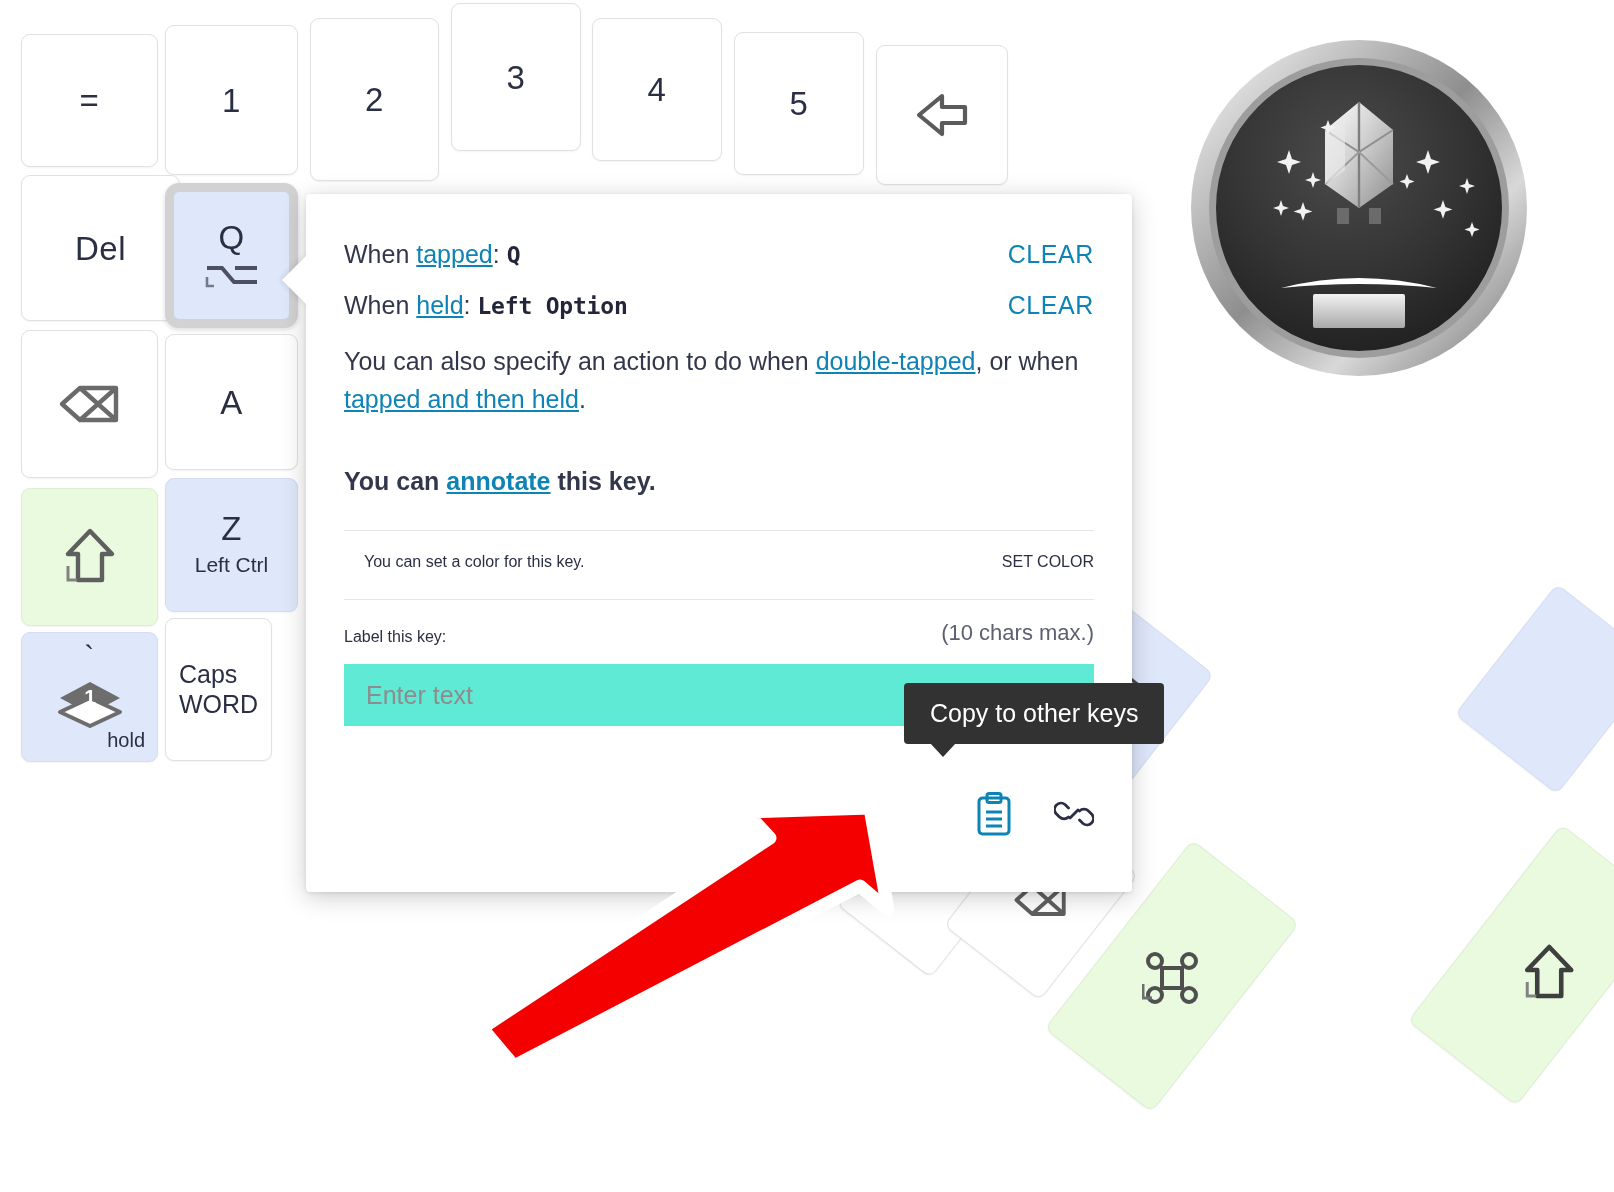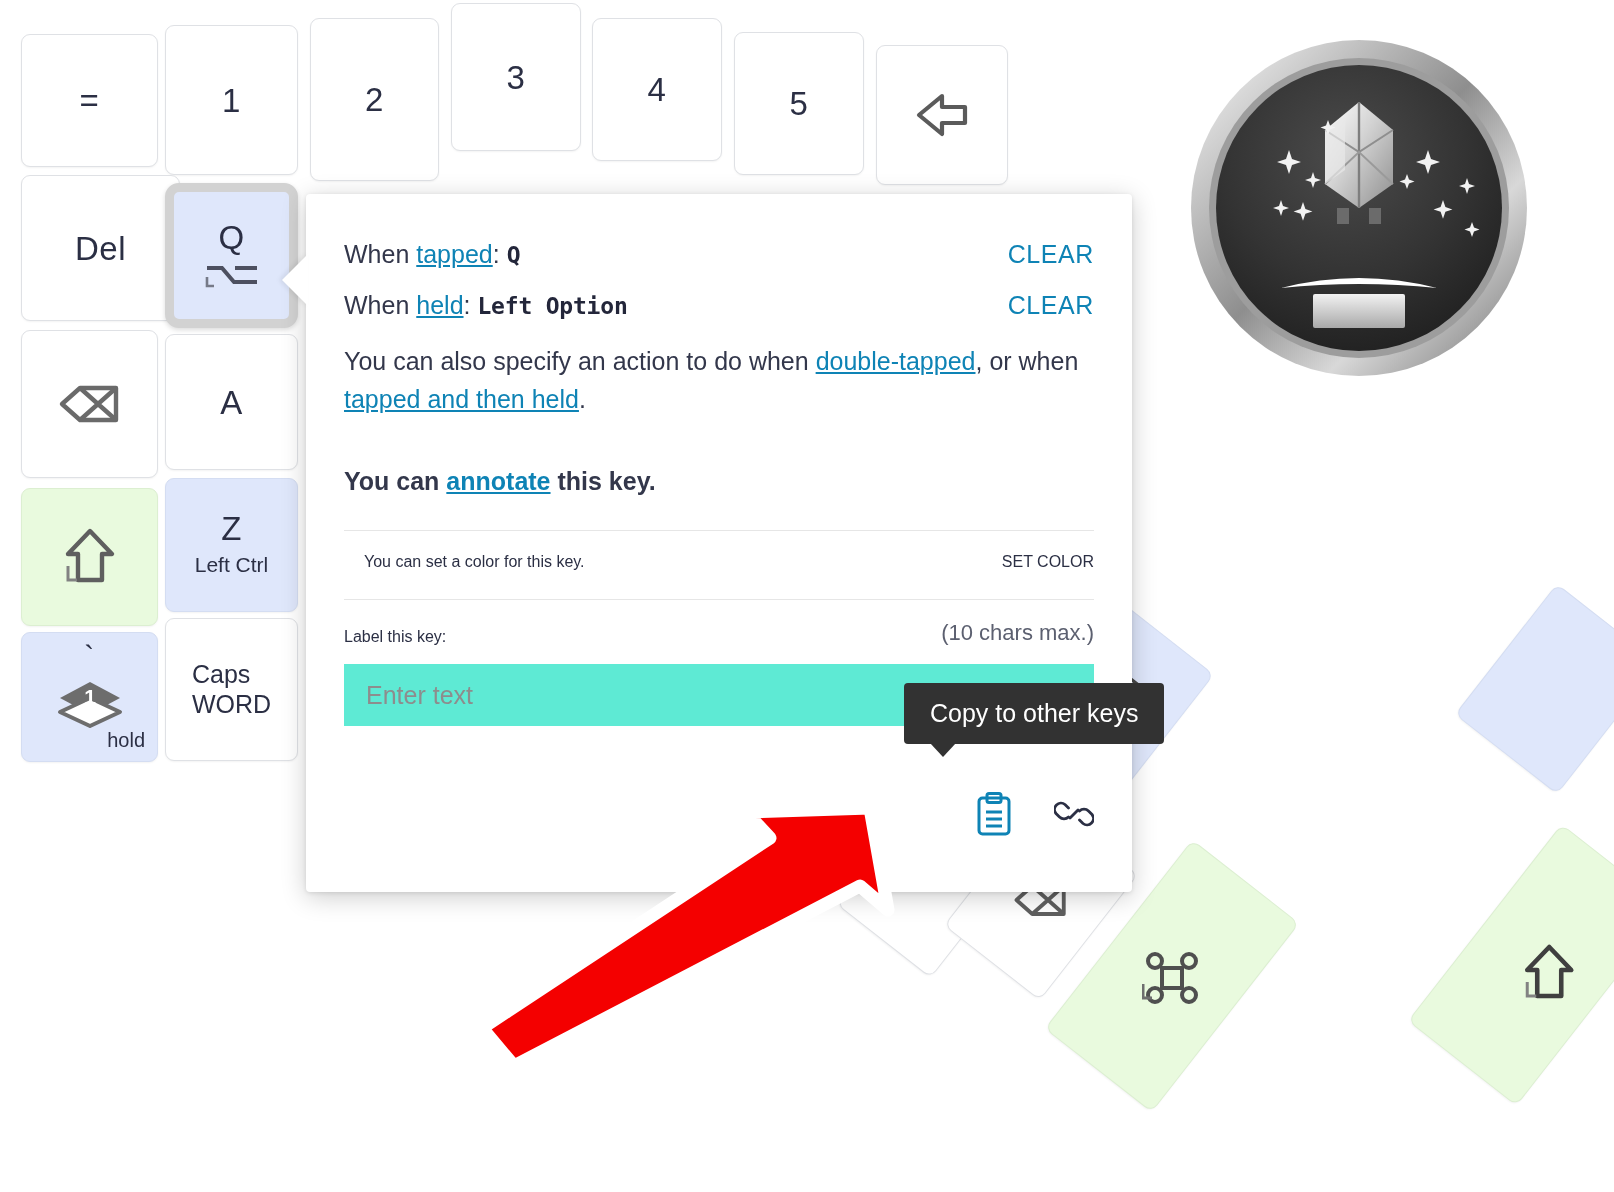--- a/index.html
+++ b/index.html
@@ -201,21 +201,21 @@
     <span style="margin-top:12px;">
       <svg width="72" height="52" viewBox="0 0 72 52">
         <path d="M36 4 L66 20 L36 36 L6 20 Z" fill="#6d6d6d"></path>
         <path d="M36 20 L66 34 L36 48 L6 34 Z" fill="#fff" stroke="#6d6d6d" stroke-width="4" stroke-linejoin="round"></path>
         <text x="36" y="26" text-anchor="middle" font-family="Liberation Sans, sans-serif" font-size="21" font-weight="700" fill="#ffffff">1</text>
       </svg>
     </span>
     <span class="sub" style="position:absolute;right:12px;bottom:8px;font-size:20px;">hold</span>
   </div>
 
-  <div class="key" style="left:165px;top:618px;width:133px;height:143px;">
+  <div class="key" style="left:165px;top:618px;width:107px;height:143px;">
     <span class="sub" style="font-size:25px;white-space:pre-line;">Caps
 WORD</span>
   </div>
 
   <div class="key blue" style="left:1062px;top:622px;width:118px;height:152px;transform:rotate(38deg);z-index:5;">
     <span>
       <svg width="54" height="54" viewBox="0 0 54 54">
         <path d="M12 6 H34 L44 16 V48 H12 Z" fill="none" stroke="#4a4a4a" stroke-width="3.4" stroke-linejoin="round"></path>
         <path d="M18 20 H36 M18 27 H36 M18 34 H36 M18 41 H30" stroke="#4a4a4a" stroke-width="3"></path>
       </svg>

